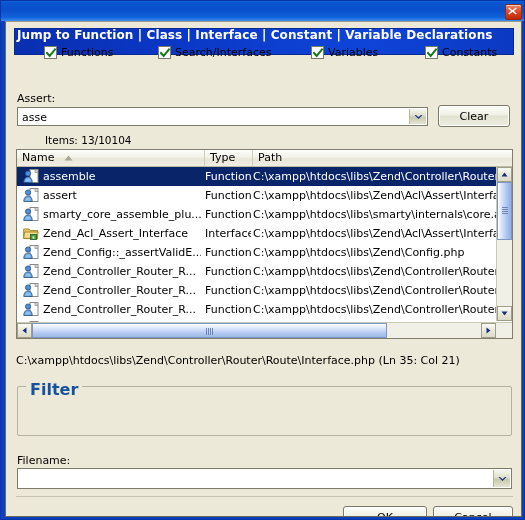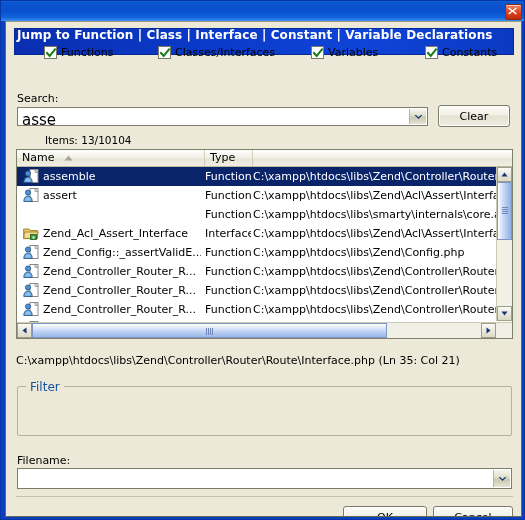--- a/index.html
+++ b/index.html
@@ -88,21 +88,21 @@
     position: absolute;
     background: #ffffff;
     border: 1px solid #7d7d6c;
     box-sizing: border-box;
   }
   .combo-inner-text {
     position: absolute;
     left: 4px;
     top: 3px;
     color: #000;
-    font-size: 15px;
+    font-size: 11px;
     white-space: nowrap;
   }
   .combo-arrow {
     position: absolute;
     right: 1px;
     top: 1px;
     bottom: 1px;
     width: 16px;
     background: linear-gradient(to bottom,#f6f6ef 0%, #dcdcc8 48%, #c8c8ae 52%, #e4e4d2 100%);
     border-left: 1px solid #b5b5a0;
@@ -322,22 +322,23 @@
     border: 1px solid #b4b19c;
     border-radius: 2px;
     box-sizing: border-box;
   }
   .groupbox-title {
     position: absolute;
     left: 8px;
     top: -7px;
     background: #ece9d8;
     padding: 0 4px;
-    font-size: 12px;
+    font-size: 16px;
     color: #16529e;
+    font-weight: bold;
   }
   .chk-wrap {
     position: absolute;
     top: 24px;
     display: flex;
     align-items: center;
     cursor: pointer;
     white-space: nowrap;
     padding-left: 17px;
   }
@@ -379,21 +380,21 @@
         <path d="M3.2 2.6 L6.5 5.3 L9.8 2.6 L10.8 3.6 L7.8 6 L10.8 8.4 L9.8 9.4 L6.5 6.7 L3.2 9.4 L2.2 8.4 L5.2 6 L2.2 3.6 Z" fill="#ffffff"></path>
       </svg>
     </div>
   </div>
 
   <div class="client">
 
     <div class="header-band"></div>
     <div class="header-title">Jump to Function | Class | Interface | Constant | Variable  Declarations</div>
 
-    <div class="lbl search-label">Search:</div>
+    <div class="lbl search-label">Assert:</div>
     <div class="combo search-combo">
       <span class="combo-inner-text">asse</span>
       <span class="combo-arrow">
         <svg width="9" height="6" viewBox="0 0 9 6">
           <path d="M0.5 1 L4.5 5 L8.5 1 L7 1 L4.5 3.3 L2 1 Z" fill="#15317e"></path>
         </svg>
       </span>
     </div>
     <div class="btn clear-btn">Clear</div>
 
@@ -404,20 +405,21 @@
       <div class="lv-header">
         <div class="lv-hcell" style="left:0;width:188px;">
           <span>Name</span>
           <span class="sort-arrow">
             <svg width="9" height="6" viewBox="0 0 9 6">
               <path d="M4.5 0.5 L8.5 5.5 L0.5 5.5 Z" fill="#a8a894"></path>
             </svg>
           </span>
         </div>
         <div class="lv-hcell" style="left:188px;width:48px;">Type</div>
+        <div class="lv-hcell" style="left:236px;width:259px;border-right:none;">Path</div>
       </div>
 
       <div class="lv-body" id="lv-body">
           <div class="row sel">
             <div class="c-name"><svg class="rowicon" width="16" height="15" viewBox="0 0 16 15">
                 <rect x="7" y="0.5" width="8" height="13" fill="#ffffff" stroke="#8a8a8a" stroke-width="1"></rect>
                 <path d="M12 0.5 L15 3.5 L12 3.5 Z" fill="#dfe7ef" stroke="#8a8a8a" stroke-width="0.7"></path>
                 <circle cx="5" cy="4.5" r="2.6" fill="#4f90d8" stroke="#20507f" stroke-width="0.8"></circle>
                 <path d="M0.8 13.5 C0.8 9.4 3 8 5 8 C7 8 9.2 9.4 9.2 13.5 Z" fill="#6aa8e6" stroke="#20507f" stroke-width="0.8"></path>
                 <path d="M2.4 12.4 C2.6 10.4 3.6 9.5 5 9.5 C6.4 9.5 7.4 10.4 7.6 12.4 Z" fill="#a8cdf2" opacity="0.65"></path>
@@ -430,20 +432,27 @@
                 <rect x="7" y="0.5" width="8" height="13" fill="#ffffff" stroke="#8a8a8a" stroke-width="1"></rect>
                 <path d="M12 0.5 L15 3.5 L12 3.5 Z" fill="#dfe7ef" stroke="#8a8a8a" stroke-width="0.7"></path>
                 <circle cx="5" cy="4.5" r="2.6" fill="#4f90d8" stroke="#20507f" stroke-width="0.8"></circle>
                 <path d="M0.8 13.5 C0.8 9.4 3 8 5 8 C7 8 9.2 9.4 9.2 13.5 Z" fill="#6aa8e6" stroke="#20507f" stroke-width="0.8"></path>
                 <path d="M2.4 12.4 C2.6 10.4 3.6 9.5 5 9.5 C6.4 9.5 7.4 10.4 7.6 12.4 Z" fill="#a8cdf2" opacity="0.65"></path>
               </svg><span class="txt">assert</span></div>
             <div class="c-type">Function</div>
             <div class="c-path">C:\xampp\htdocs\libs\Zend\Acl\Assert\Interface.p</div>
           </div>
           <div class="row">
+            <div class="c-name"><svg class="rowicon" width="16" height="15" viewBox="0 0 16 15">
+                <rect x="7" y="0.5" width="8" height="13" fill="#ffffff" stroke="#8a8a8a" stroke-width="1"></rect>
+                <path d="M12 0.5 L15 3.5 L12 3.5 Z" fill="#dfe7ef" stroke="#8a8a8a" stroke-width="0.7"></path>
+                <circle cx="5" cy="4.5" r="2.6" fill="#4f90d8" stroke="#20507f" stroke-width="0.8"></circle>
+                <path d="M0.8 13.5 C0.8 9.4 3 8 5 8 C7 8 9.2 9.4 9.2 13.5 Z" fill="#6aa8e6" stroke="#20507f" stroke-width="0.8"></path>
+                <path d="M2.4 12.4 C2.6 10.4 3.6 9.5 5 9.5 C6.4 9.5 7.4 10.4 7.6 12.4 Z" fill="#a8cdf2" opacity="0.65"></path>
+              </svg><span class="txt">smarty_core_assemble_plu...</span></div>
             <div class="c-type">Function</div>
             <div class="c-path">C:\xampp\htdocs\libs\smarty\internals\core.assem</div>
           </div>
           <div class="row">
             <div class="c-name"><svg class="rowicon" width="16" height="15" viewBox="0 0 16 15">
                 <path d="M0.7 3 L6 3 L7.2 4.6 L14.6 4.6 L14.6 12.6 L0.7 12.6 Z" fill="#e8c96a" stroke="#9b7a20" stroke-width="0.9"></path>
                 <path d="M1.6 6 L15.2 6 L13.6 12.3 L0.7 12.3 Z" fill="#f4dd92" stroke="#9b7a20" stroke-width="0.8"></path>
                 <rect x="7.5" y="8.5" width="6" height="5" fill="#3f9b3f" stroke="#1d5c1d" stroke-width="0.8"></rect>
                 <rect x="9.6" y="10.3" width="1.8" height="2.4" fill="#d9f0cf"></rect>
               </svg><span class="txt">Zend_Acl_Assert_Interface</span></div>
@@ -553,21 +562,21 @@
             </svg>
           </span>
           <span class="chk-label">Functions</span>
         </div>
         <div class="chk-wrap" style="left: 135px;">
           <span class="chk-box">
             <svg width="10" height="10" viewBox="0 0 10 10">
               <path d="M1 5 L3.7 8 L9 1.4" stroke="#1a7a1a" stroke-width="2" fill="none" stroke-linecap="square"></path>
             </svg>
           </span>
-          <span class="chk-label">Classes/Interfaces</span>
+          <span class="chk-label">Search/Interfaces</span>
         </div>
         <div class="chk-wrap" style="left: 288px;">
           <span class="chk-box">
             <svg width="10" height="10" viewBox="0 0 10 10">
               <path d="M1 5 L3.7 8 L9 1.4" stroke="#1a7a1a" stroke-width="2" fill="none" stroke-linecap="square"></path>
             </svg>
           </span>
           <span class="chk-label">Variables</span>
         </div>
         <div class="chk-wrap" style="left: 402px;">

